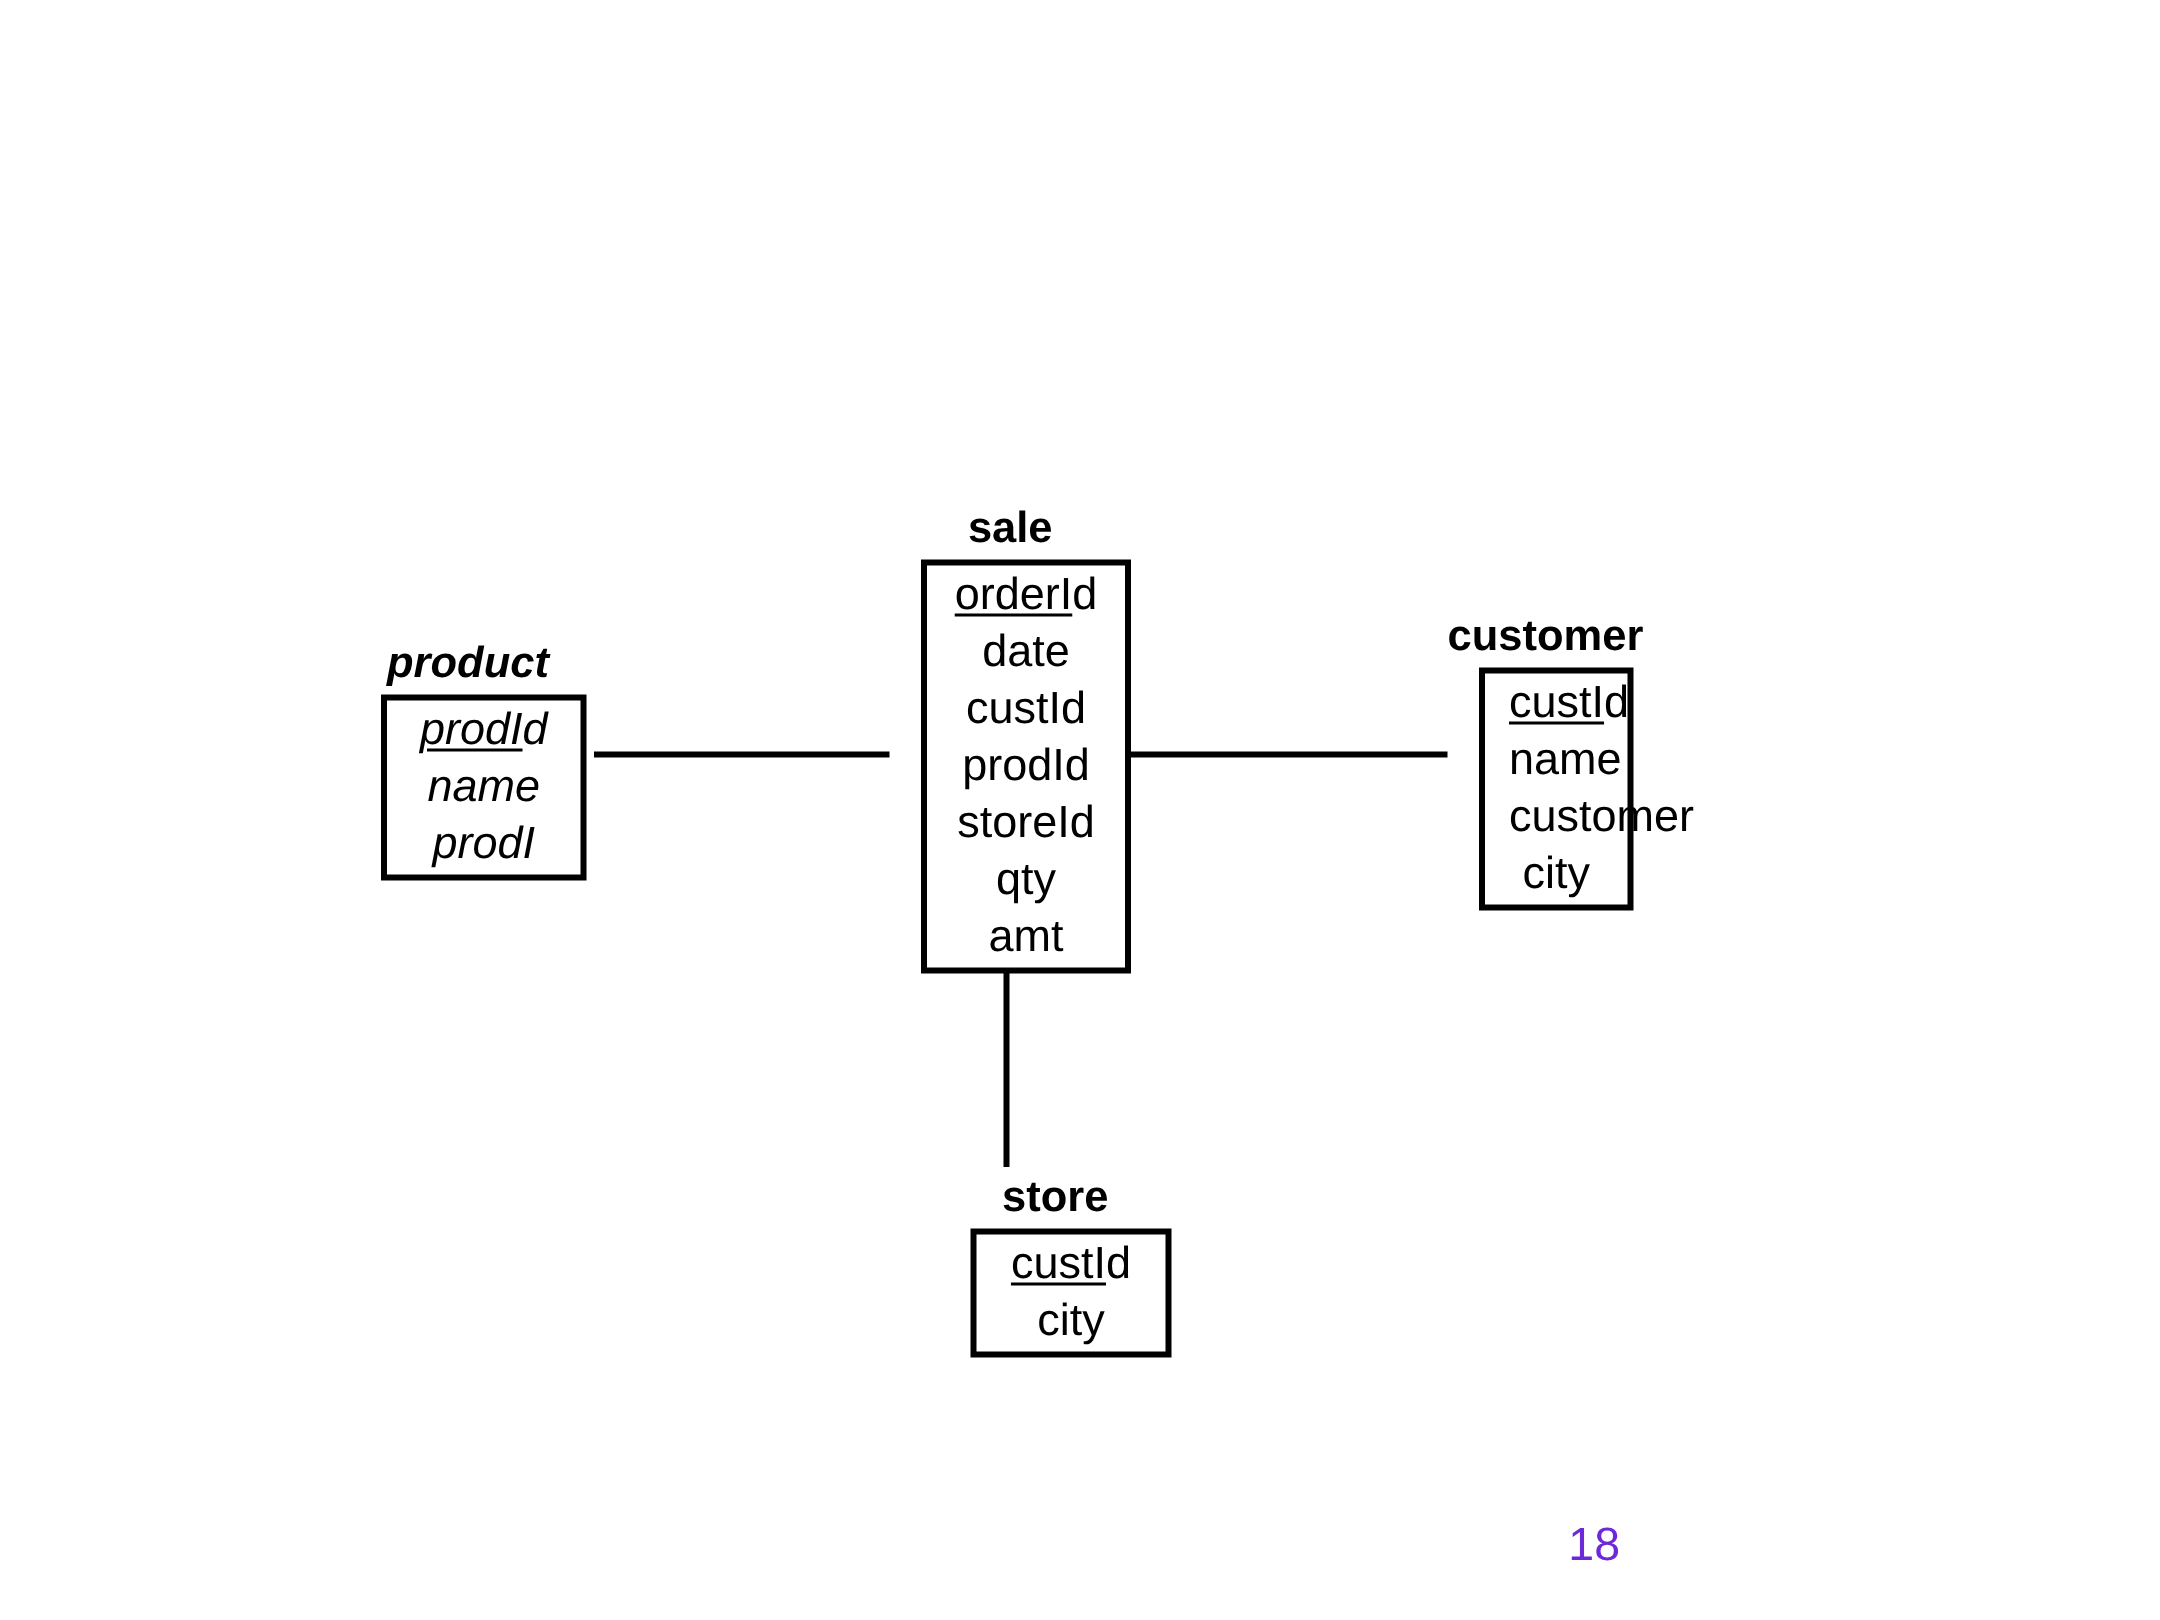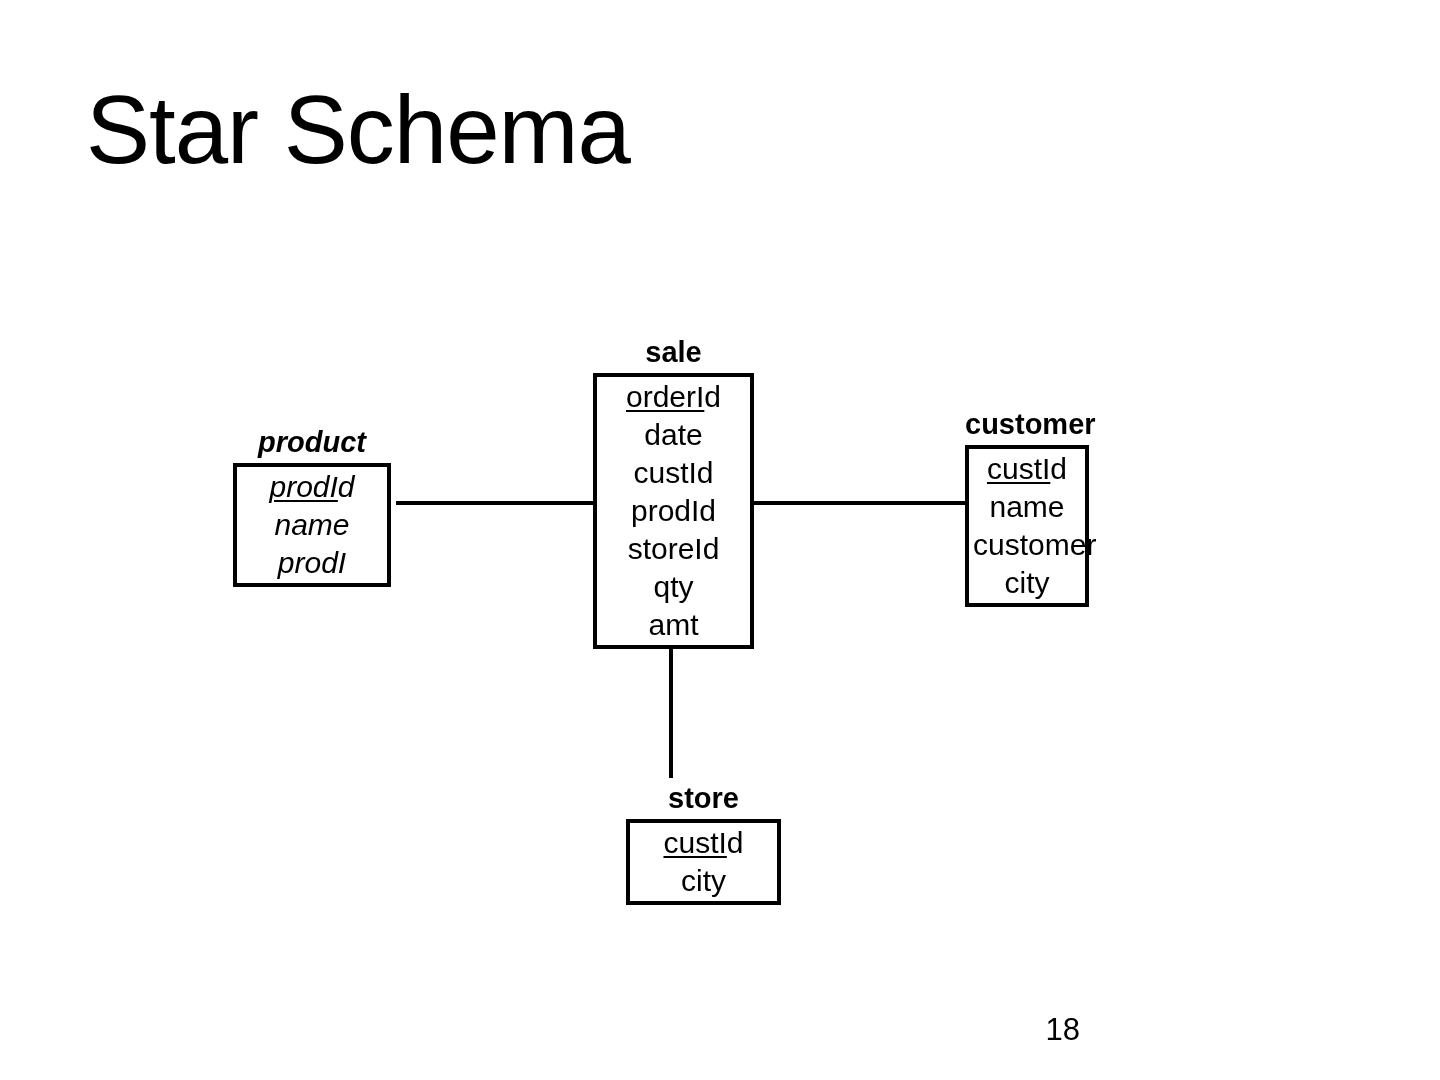--- a/index.html
+++ b/index.html
@@ -36,22 +36,23 @@
     font-size: 29px;
     font-weight: 700;
     line-height: 30px;
     margin-bottom: 6px;
     color: #000000;
     text-align: center;
   }
   .entity-box {
     border: 4px solid #000000;
     background: #ffffff;
-    padding: 1px 4px;
+    padding: 1px 16px;
     box-sizing: border-box;
+    margin-left: 21px;
   }
   .field-row {
     font-size: 30px;
     line-height: 38px;
     color: #000000;
     white-space: nowrap;
   }
   .pk-underline {
     text-decoration: underline;
     text-decoration-thickness: 2px;
@@ -71,29 +72,28 @@
   #conn-sale-store    { left: 669px; top: 648px; width: 4px;  height: 130px; }
 
   .page-number {
     position: absolute;
     left: 1000px;
     top: 1012px;
     width: 80px;
     text-align: right;
     font-size: 31px;
     line-height: 36px;
-    color: #000000;
+    color: #6d28d9;
   }
 </style>
 </head>
 <body>
 
 <div class="slide">
 
-  <h1 class="title">Star Schema</h1>
 
   <div class="entity" id="entity-sale">
     <div class="entity-label">sale</div>
     <div class="entity-box">
         <div class="field-row"><span class="pk-underline">orderI</span>d</div>
         <div class="field-row">date</div>
         <div class="field-row">custId</div>
         <div class="field-row">prodId</div>
         <div class="field-row">storeId</div>
         <div class="field-row">qty</div>

